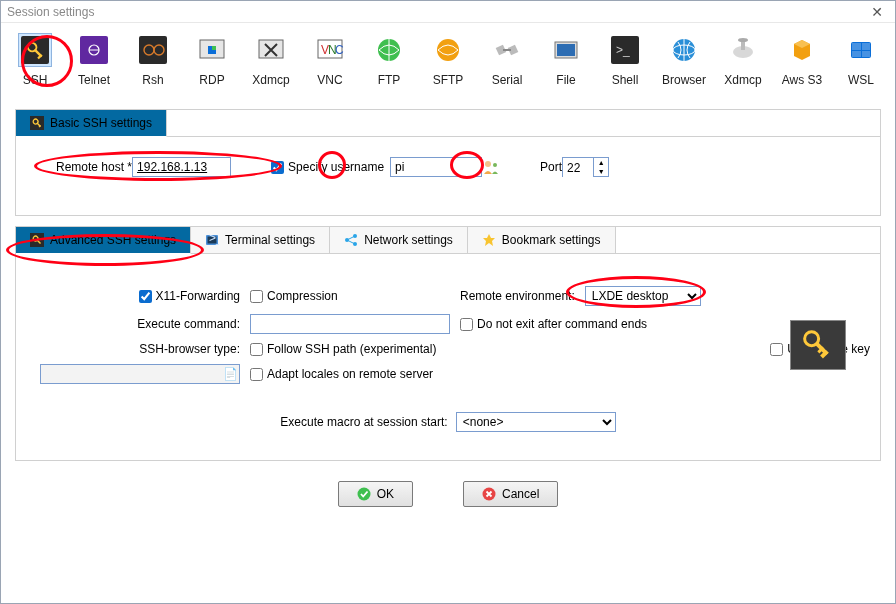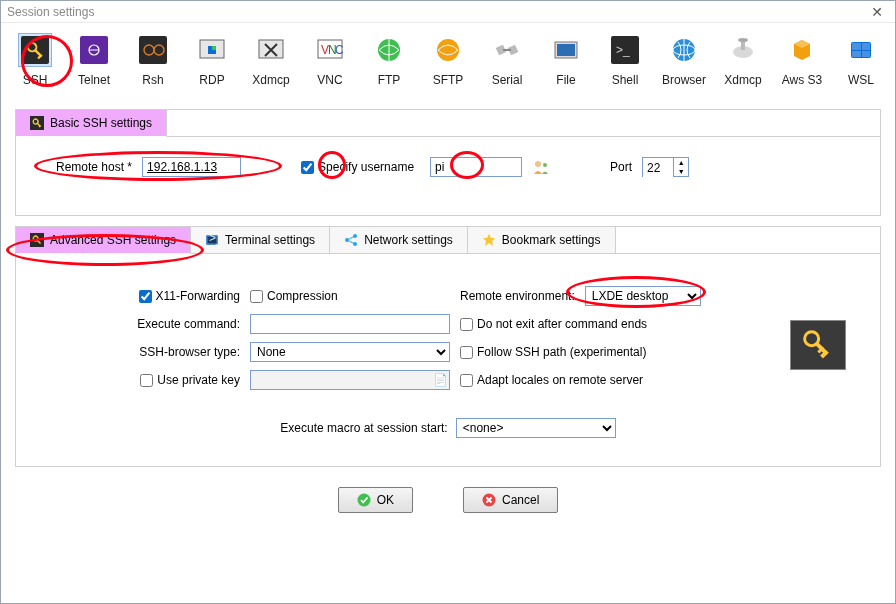--- a/index.html
+++ b/index.html
@@ -9,24 +9,24 @@
 .toolbar{display:flex;padding:6px 6px 6px 6px;gap:0;justify-content:space-between}
 .tool{display:flex;flex-direction:column;align-items:center;width:56px;padding:4px 0;cursor:pointer;position:relative}
 .tool.selected .ibox{background:#cfe7ff;border:1px solid #8fb4df}
 .tool .ibox{width:34px;height:34px;display:flex;align-items:center;justify-content:center;border:1px solid transparent}
 .tool .lbl{margin-top:6px;color:#222}
 .tool svg{display:block}
 .annot-circle{position:absolute;border:3px solid #ff0015;border-radius:50%;pointer-events:none}
 .sect{margin:10px 14px;border:1px solid #d0d0d0}
 .tabs{display:flex;background:#fff;border-bottom:1px solid #d0d0d0}
 .tab{padding:6px 14px;border-right:1px solid #d0d0d0;display:flex;align-items:center;gap:6px;background:#f7f7f7;cursor:pointer}
-.tab.active{background:#f0abfc;border-bottom:1px solid #fff;margin-bottom:-1px}
+.tab.active{background:#0369a1;border-bottom:1px solid #fff;margin-bottom:-1px}
 .tab .ticon{width:14px;height:14px;display:inline-flex;align-items:center;justify-content:center}
 .panel{padding:26px 36px;position:relative}
-.row{display:flex;align-items:center;gap:10px;margin-bottom:18px}
+.row{display:flex;align-items:center;gap:0;margin-bottom:18px}
 .lab{white-space:nowrap}
 input[type=text]{border:1px solid #7a9ccf;padding:2px 4px;height:20px;background:#fff}
 select{border:1px solid #7a9ccf;height:20px;background:#fff;padding:0 2px}
 .chk{display:inline-flex;align-items:center;gap:4px;cursor:pointer}
 .chk input{width:13px;height:13px;accent-color:#0a6ccf}
 .spin{display:inline-flex;border:1px solid #7a9ccf;height:20px}
 .spin input{border:none;width:30px;text-align:left;padding:0 4px}
 .spin .arrows{display:flex;flex-direction:column;border-left:1px solid #7a9ccf}
 .spin .arrows span{font-size:7px;line-height:9px;width:14px;text-align:center;cursor:pointer}
 .btns{display:flex;justify-content:center;gap:50px;margin:20px 0}
@@ -341,23 +341,20 @@
       <div class="adv-right">
           <label class="chk">
             <input type="checkbox" style="">
             <span>Do not exit after command ends</span>
           </label>
         </div>
 
       <div class="adv-left">
           <span class="lab">SSH-browser type:</span>
         </div>
-      <div class="adv-mid">
-          <select style="width:200px"><option>None</option></select>
-        </div>
       <div class="adv-right">
           <label class="chk">
             <input type="checkbox" style="">
             <span>Follow SSH path (experimental)</span>
           </label>
         </div>
 
       <div class="adv-left">
           <label class="chk">
             <input type="checkbox" style="">

